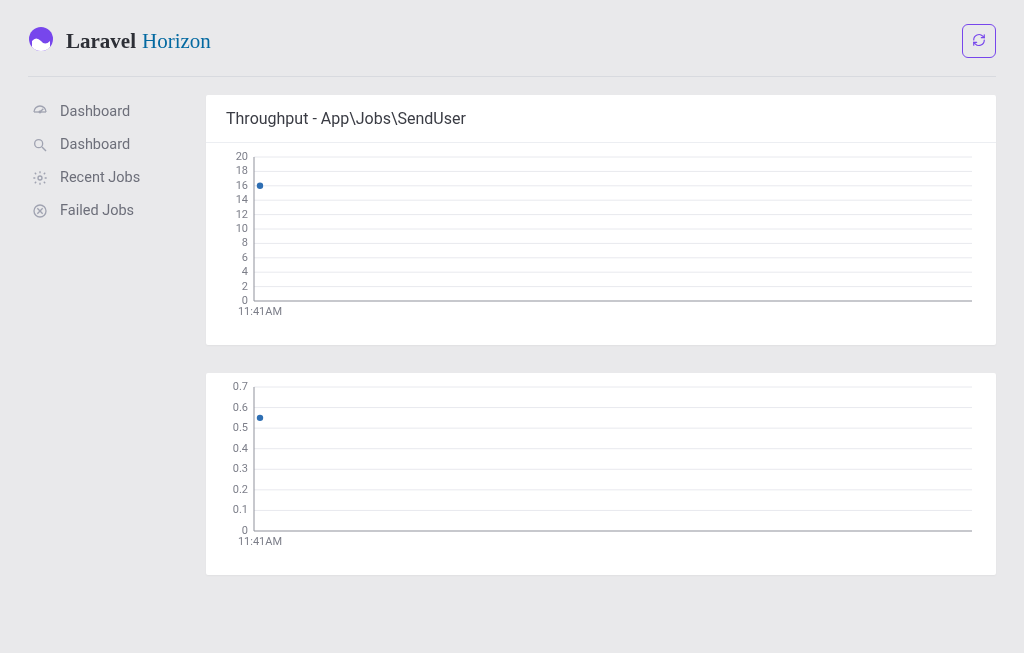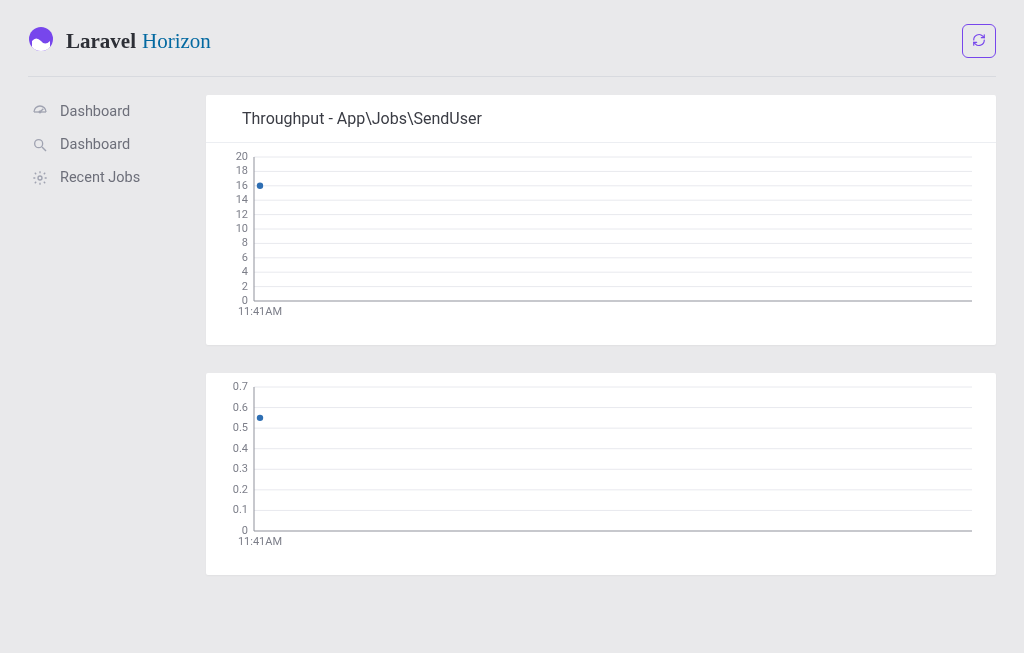--- a/index.html
+++ b/index.html
@@ -93,21 +93,21 @@
   .content {
     flex: 1;
   }
   .card {
     background: var(--card-bg);
     border-radius: 2px;
     box-shadow: 0 1px 2px rgba(0,0,0,.04);
     margin-bottom: 28px;
   }
   .card-head {
-    padding: 14px 36px;
+    padding: 14px 20px;
     font-size: 16px;
     color: #3a3c44;
     border-bottom: 1px solid #eceef2;
   }
   .card-body {
     padding: 8px 18px 22px 18px;
   }
   .chart {
     position: relative;
     height: 172px;
@@ -173,20 +173,30 @@
       <div class="side-item">
         <span class="side-icon">
           <svg width="16" height="16" viewBox="0 0 24 24" fill="none" stroke="currentColor" stroke-width="2">
               <circle cx="12" cy="12" r="3"></circle>
               <path d="M12 2v3M12 19v3M4.2 4.2l2.1 2.1M17.7 17.7l2.1 2.1M2 12h3M19 12h3M4.2 19.8l2.1-2.1M17.7 6.3l2.1-2.1"></path>
             </svg>
         </span>
         <span>Recent Jobs</span>
       </div>
 
+      <div class="side-item">
+        <span class="side-icon">
+          <svg width="16" height="16" viewBox="0 0 24 24" fill="none" stroke="currentColor" stroke-width="2">
+              <circle cx="12" cy="12" r="9"></circle>
+              <line x1="8" y1="8" x2="16" y2="16"></line>
+              <line x1="16" y1="8" x2="8" y2="16"></line>
+            </svg>
+        </span>
+        <span>Failed Jobs</span>
+      </div>
 
     </nav>
 
     <main class="content">
 
       <section class="card">
         <div class="card-head">Throughput - App\Jobs\SendUser</div>
         <div class="card-body">
           <div class="chart">
               <svg width="754" height="172">

